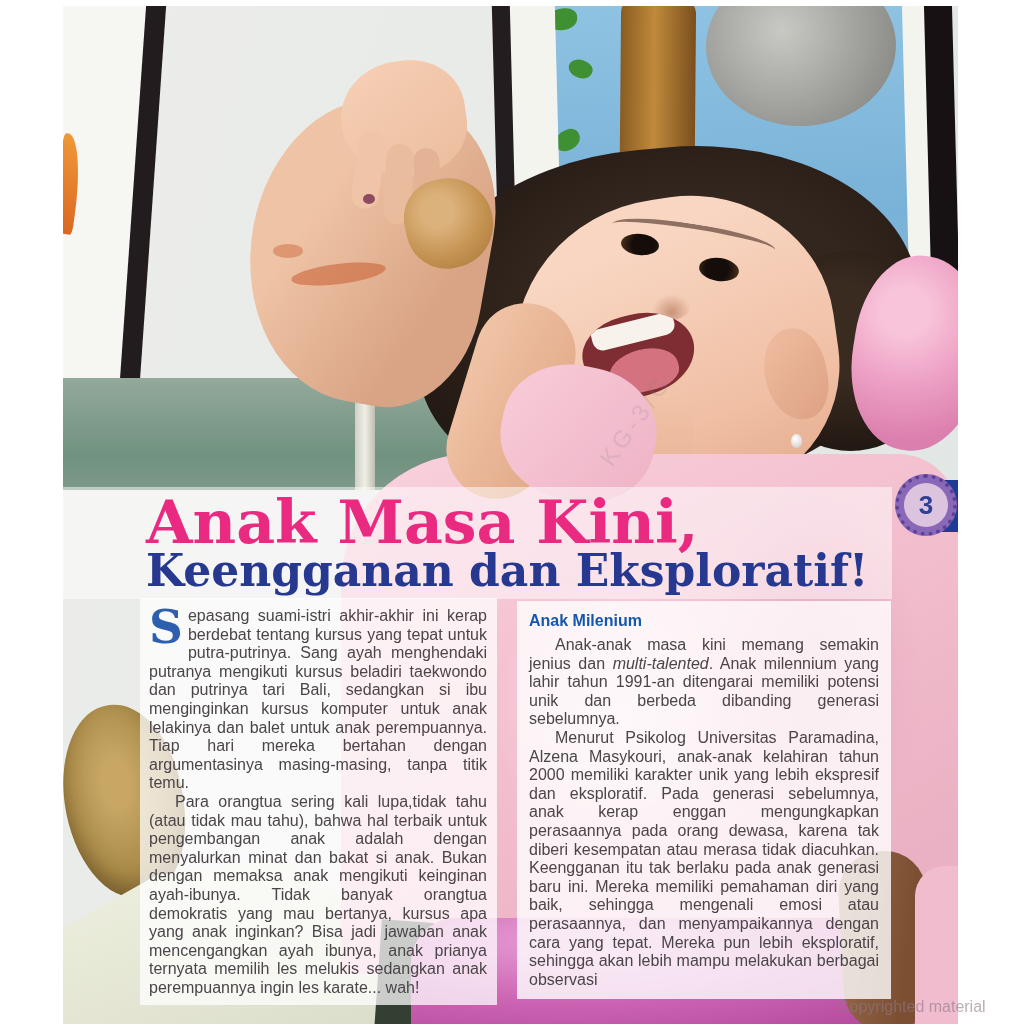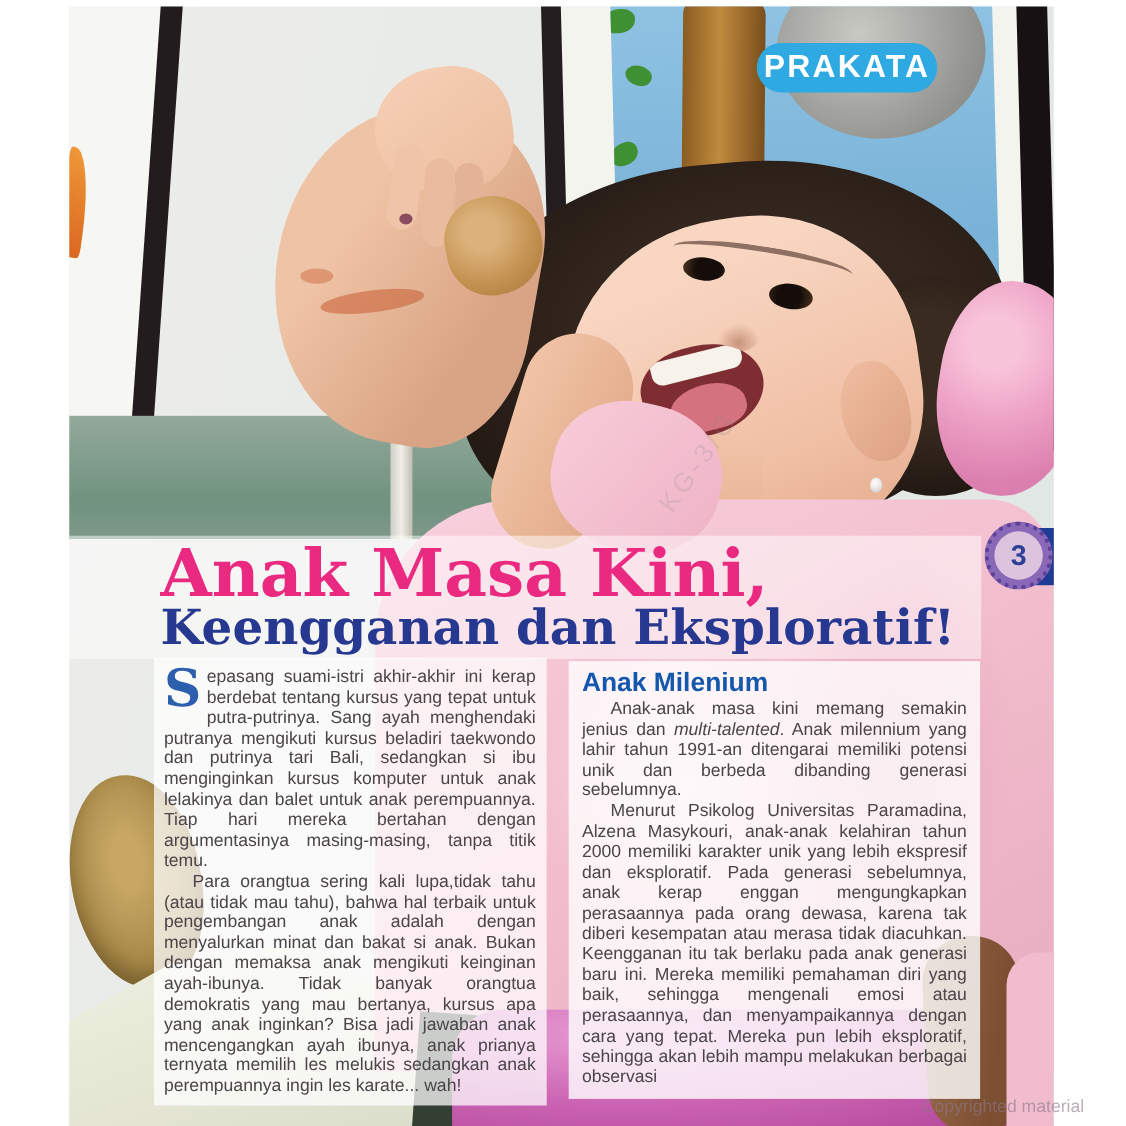--- a/index.html
+++ b/index.html
@@ -134,21 +134,21 @@
           font-size:60px;line-height:1;color:#ea2a80;white-space:nowrap;}
   .title2{left:146px;top:549px;font-family:"DejaVu Serif",serif;font-weight:bold;
           font-size:44px;line-height:1;color:#26388f;white-space:nowrap;}
 
   .col{font-size:16px;line-height:18.6px;color:#4b4549;text-align:justify;}
   .col p{position:static;margin:0;}
   .col-left{left:140px;top:598px;width:357px;background:rgba(255,255,255,.74);
             padding:9px 10px 8px 9px;}
   .col-right{left:517px;top:601px;width:374px;background:rgba(255,255,255,.8);
              padding:8px 12px 10px 12px;}
-  .col-heading{position:static;display:block;font-weight:bold;font-size:24px;line-height:24px;
+  .col-heading{position:static;display:block;font-weight:bold;font-size:16px;line-height:24px;
                color:#1457ac;margin:0 0 3px 0;text-align:left;}
   .dropcap{position:static;float:left;font-family:"DejaVu Serif",serif;font-weight:bold;
            font-size:47px;line-height:37px;color:#2d5fae;margin:1px 5px 0 0;}
   .indent{text-indent:26px;}
   .ital{position:static;font-style:italic;}
   .seg{position:static;}
 
   
   .badge-bar{left:915px;top:480px;width:43px;height:52px;background:#1e3b96;}
   .page-badge{left:895px;top:474px;width:62px;height:62px;border-radius:50%;
@@ -222,21 +222,20 @@
     <div class="nail"></div>
     <div class="clay-piece"></div>
 
     <div class="shadow-band"></div>
     <div class="skirt"></div>
     <div class="left-arm"></div>
     <div class="pink-right"></div>
 
     <div class="diag-mark">KG-3/G</div>
 
-    <div class="prakata">PRAKATA</div>
   </div>
 
   <div class="title-band"></div>
   <div class="title1">Anak Masa Kini,</div>
   <div class="title2">Keengganan dan Eksploratif!</div>
 
   <div class="col col-left">
     <p><span class="dropcap">S</span><span class="seg">epasang suami-istri akhir-akhir ini kerap berdebat tentang kursus yang tepat untuk putra-putrinya. Sang ayah menghendaki putranya mengikuti kursus beladiri taekwondo dan putrinya tari Bali, sedangkan si ibu menginginkan kursus komputer untuk anak lelakinya dan balet untuk anak perempuannya. Tiap hari mereka bertahan dengan argumentasinya masing-masing, tanpa titik temu.</span></p>
     <p class="indent">Para orangtua sering kali lupa,tidak tahu (atau tidak mau tahu), bahwa hal terbaik untuk pengembangan anak adalah dengan menyalurkan minat dan bakat si anak. Bukan dengan memaksa anak mengikuti keinginan ayah-ibunya. Tidak banyak orangtua demokratis yang mau bertanya, kursus apa yang anak inginkan? Bisa jadi jawaban anak mencengangkan ayah ibunya, anak prianya ternyata memilih les melukis sedangkan anak perempuannya ingin les karate... wah!</p>
   </div>

